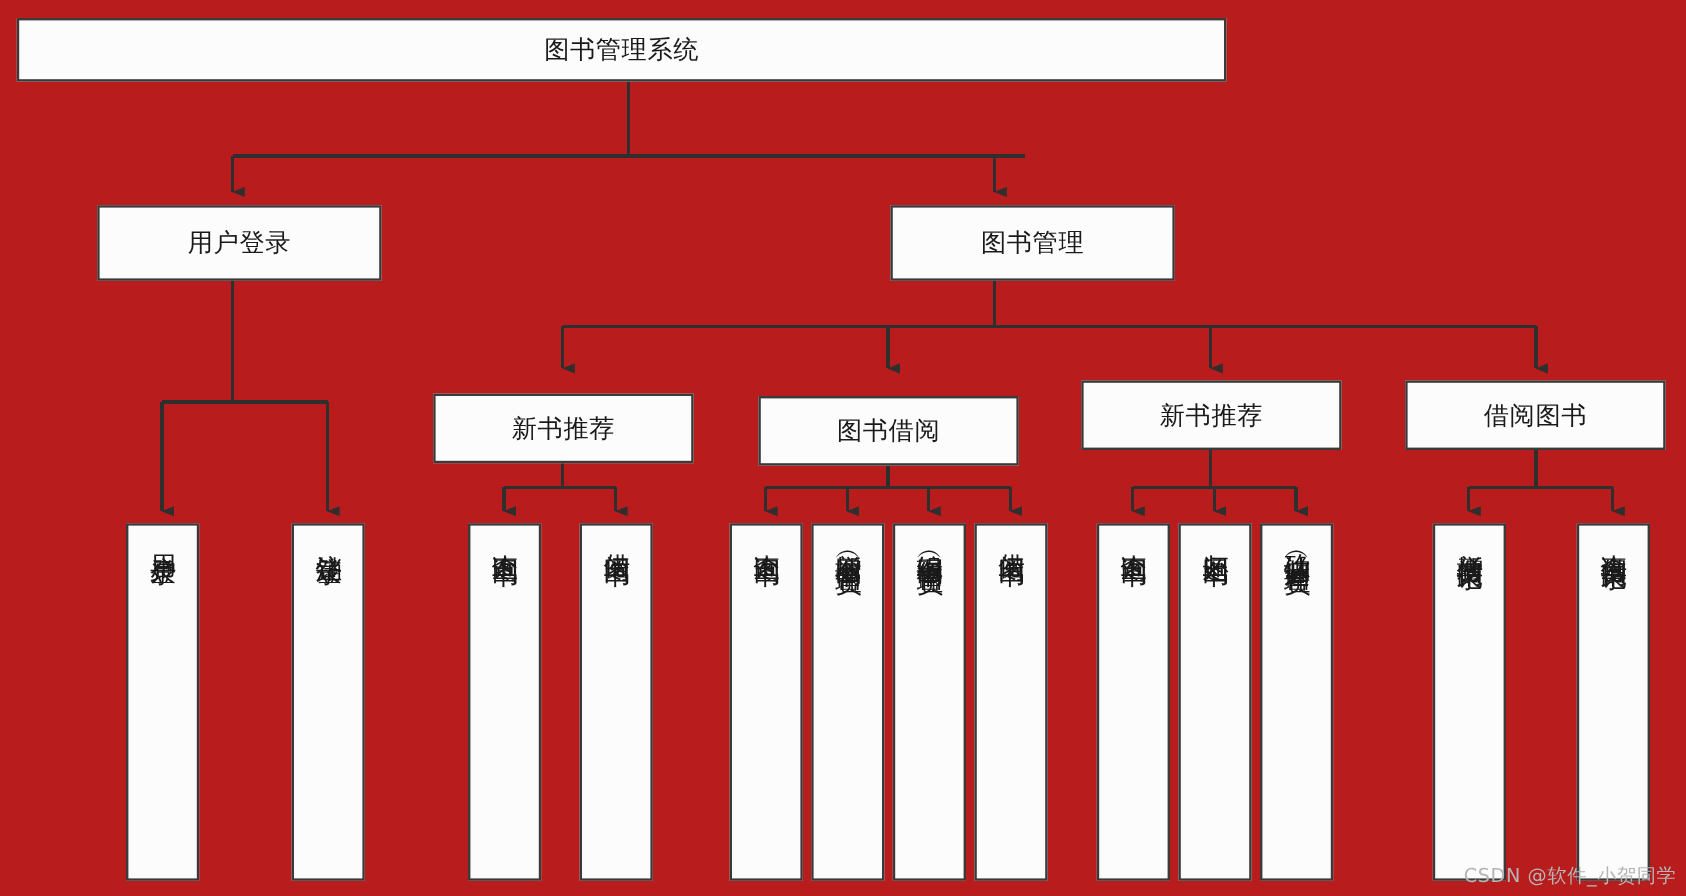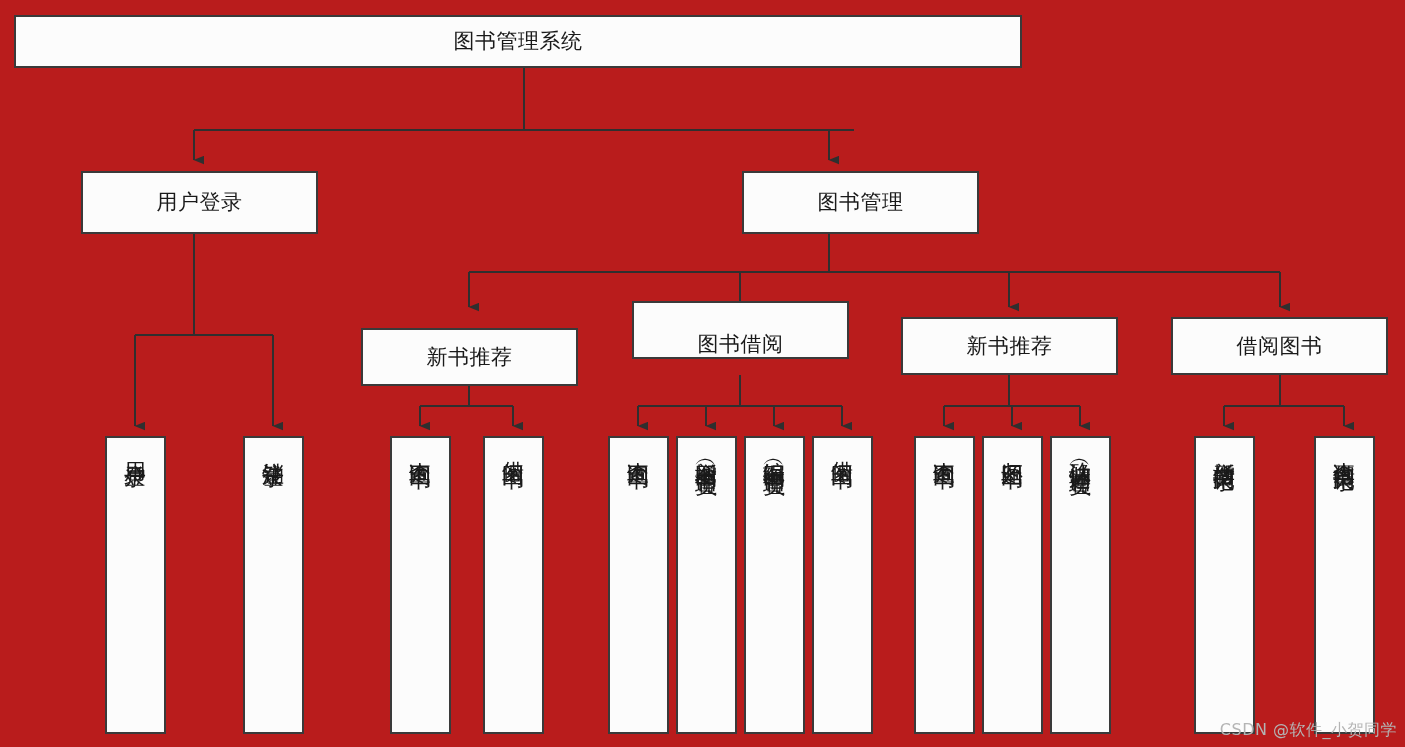--- a/index.html
+++ b/index.html
@@ -137,21 +137,21 @@
   </div>
 
   <div class="node horiz" style="left:742px; top:171px; width:237px; height:63px;">
     <span class="node-label">图书管理</span>
   </div>
 
   <div class="node horiz" style="left:361px; top:317px; width:217px; height:58px;margin-top:11px;">
     <span class="node-label">新书推荐</span>
   </div>
 
-  <div class="node horiz" style="left:632px; top:301px; width:217px; height:58px;align-items:flex-end;">
+  <div class="node horiz" style="left:632px; top:330px; width:217px; height:58px;">
     <span class="node-label">图书借阅</span>
   </div>
 
   <div class="node horiz" style="left:901px; top:317px; width:217px; height:58px;">
     <span class="node-label">新书推荐</span>
   </div>
 
   <div class="node horiz" style="left:1171px; top:317px; width:217px; height:58px;">
     <span class="node-label">借阅图书</span>
   </div>

